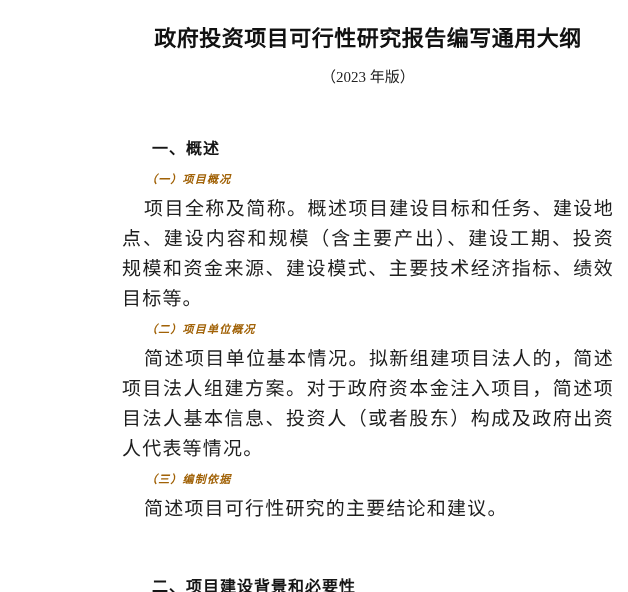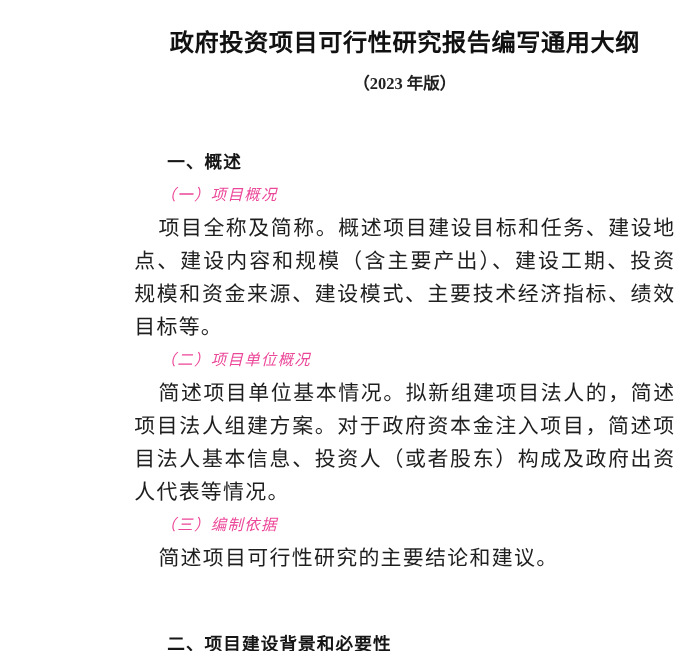--- a/index.html
+++ b/index.html
@@ -36,21 +36,20 @@
   }
 
   .doc-edition {
     margin-top: 16px;
     margin-left: 78px;
     width: 492px;
     text-align: center;
     font-size: 15px;
     line-height: 18px;
     color: #222222;
-    font-weight: bold;
   }
 
   .doc-content {
     margin-top: 30px;
     margin-left: 78px;
     width: 492px;
   }
 
   .doc-content > * {
     line-height: 30px;
@@ -64,23 +63,23 @@
     font-size: 16px;
     letter-spacing: 1px;
     color: #161616;
     text-indent: 30px;
     margin-top: 48px;
   }
 
   .subsection-heading {
     font-family: "Liberation Serif", "DejaVu Serif", serif;
     font-style: italic;
-    font-weight: normal;
-    font-size: 14px;
-    color: #ec4899;
+    font-weight: bold;
+    font-size: 11px;
+    color: #a16207;
     text-indent: 24px;
   }
 
   .paragraph {
     text-indent: 22px;
     text-align: justify;
     text-justify: inter-character;
     color: #1e1e1e;
   }
 </style>

